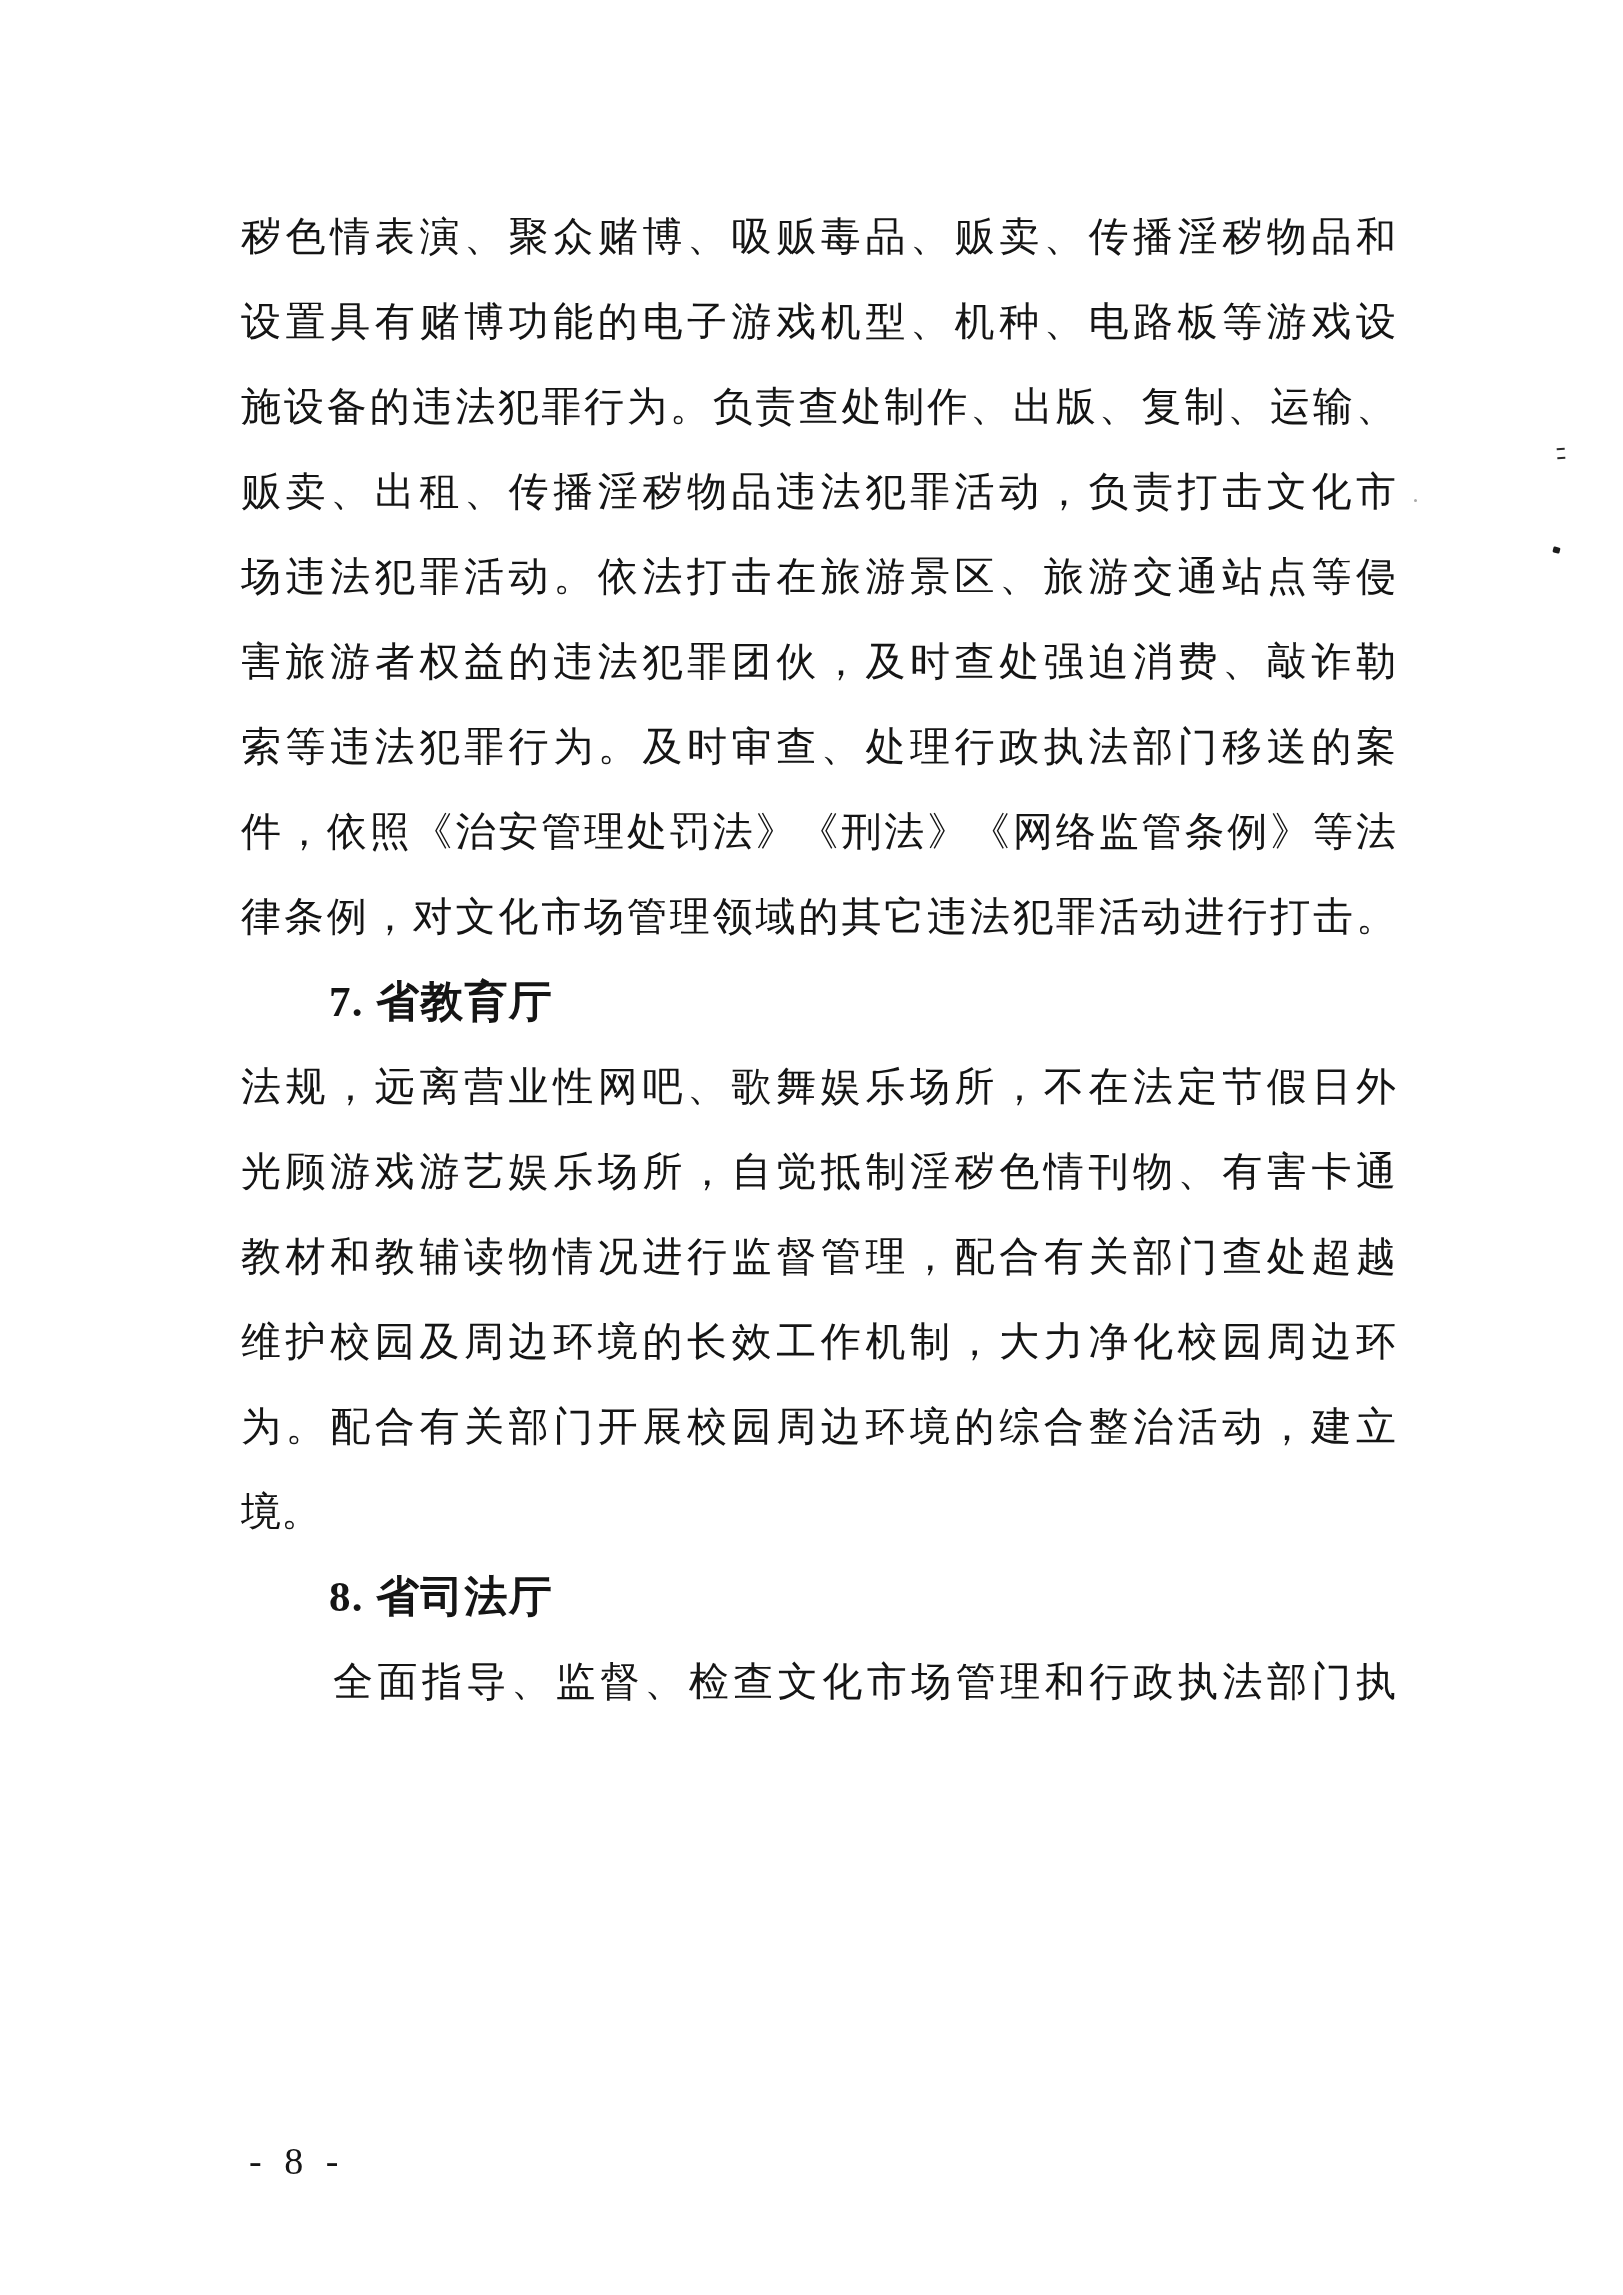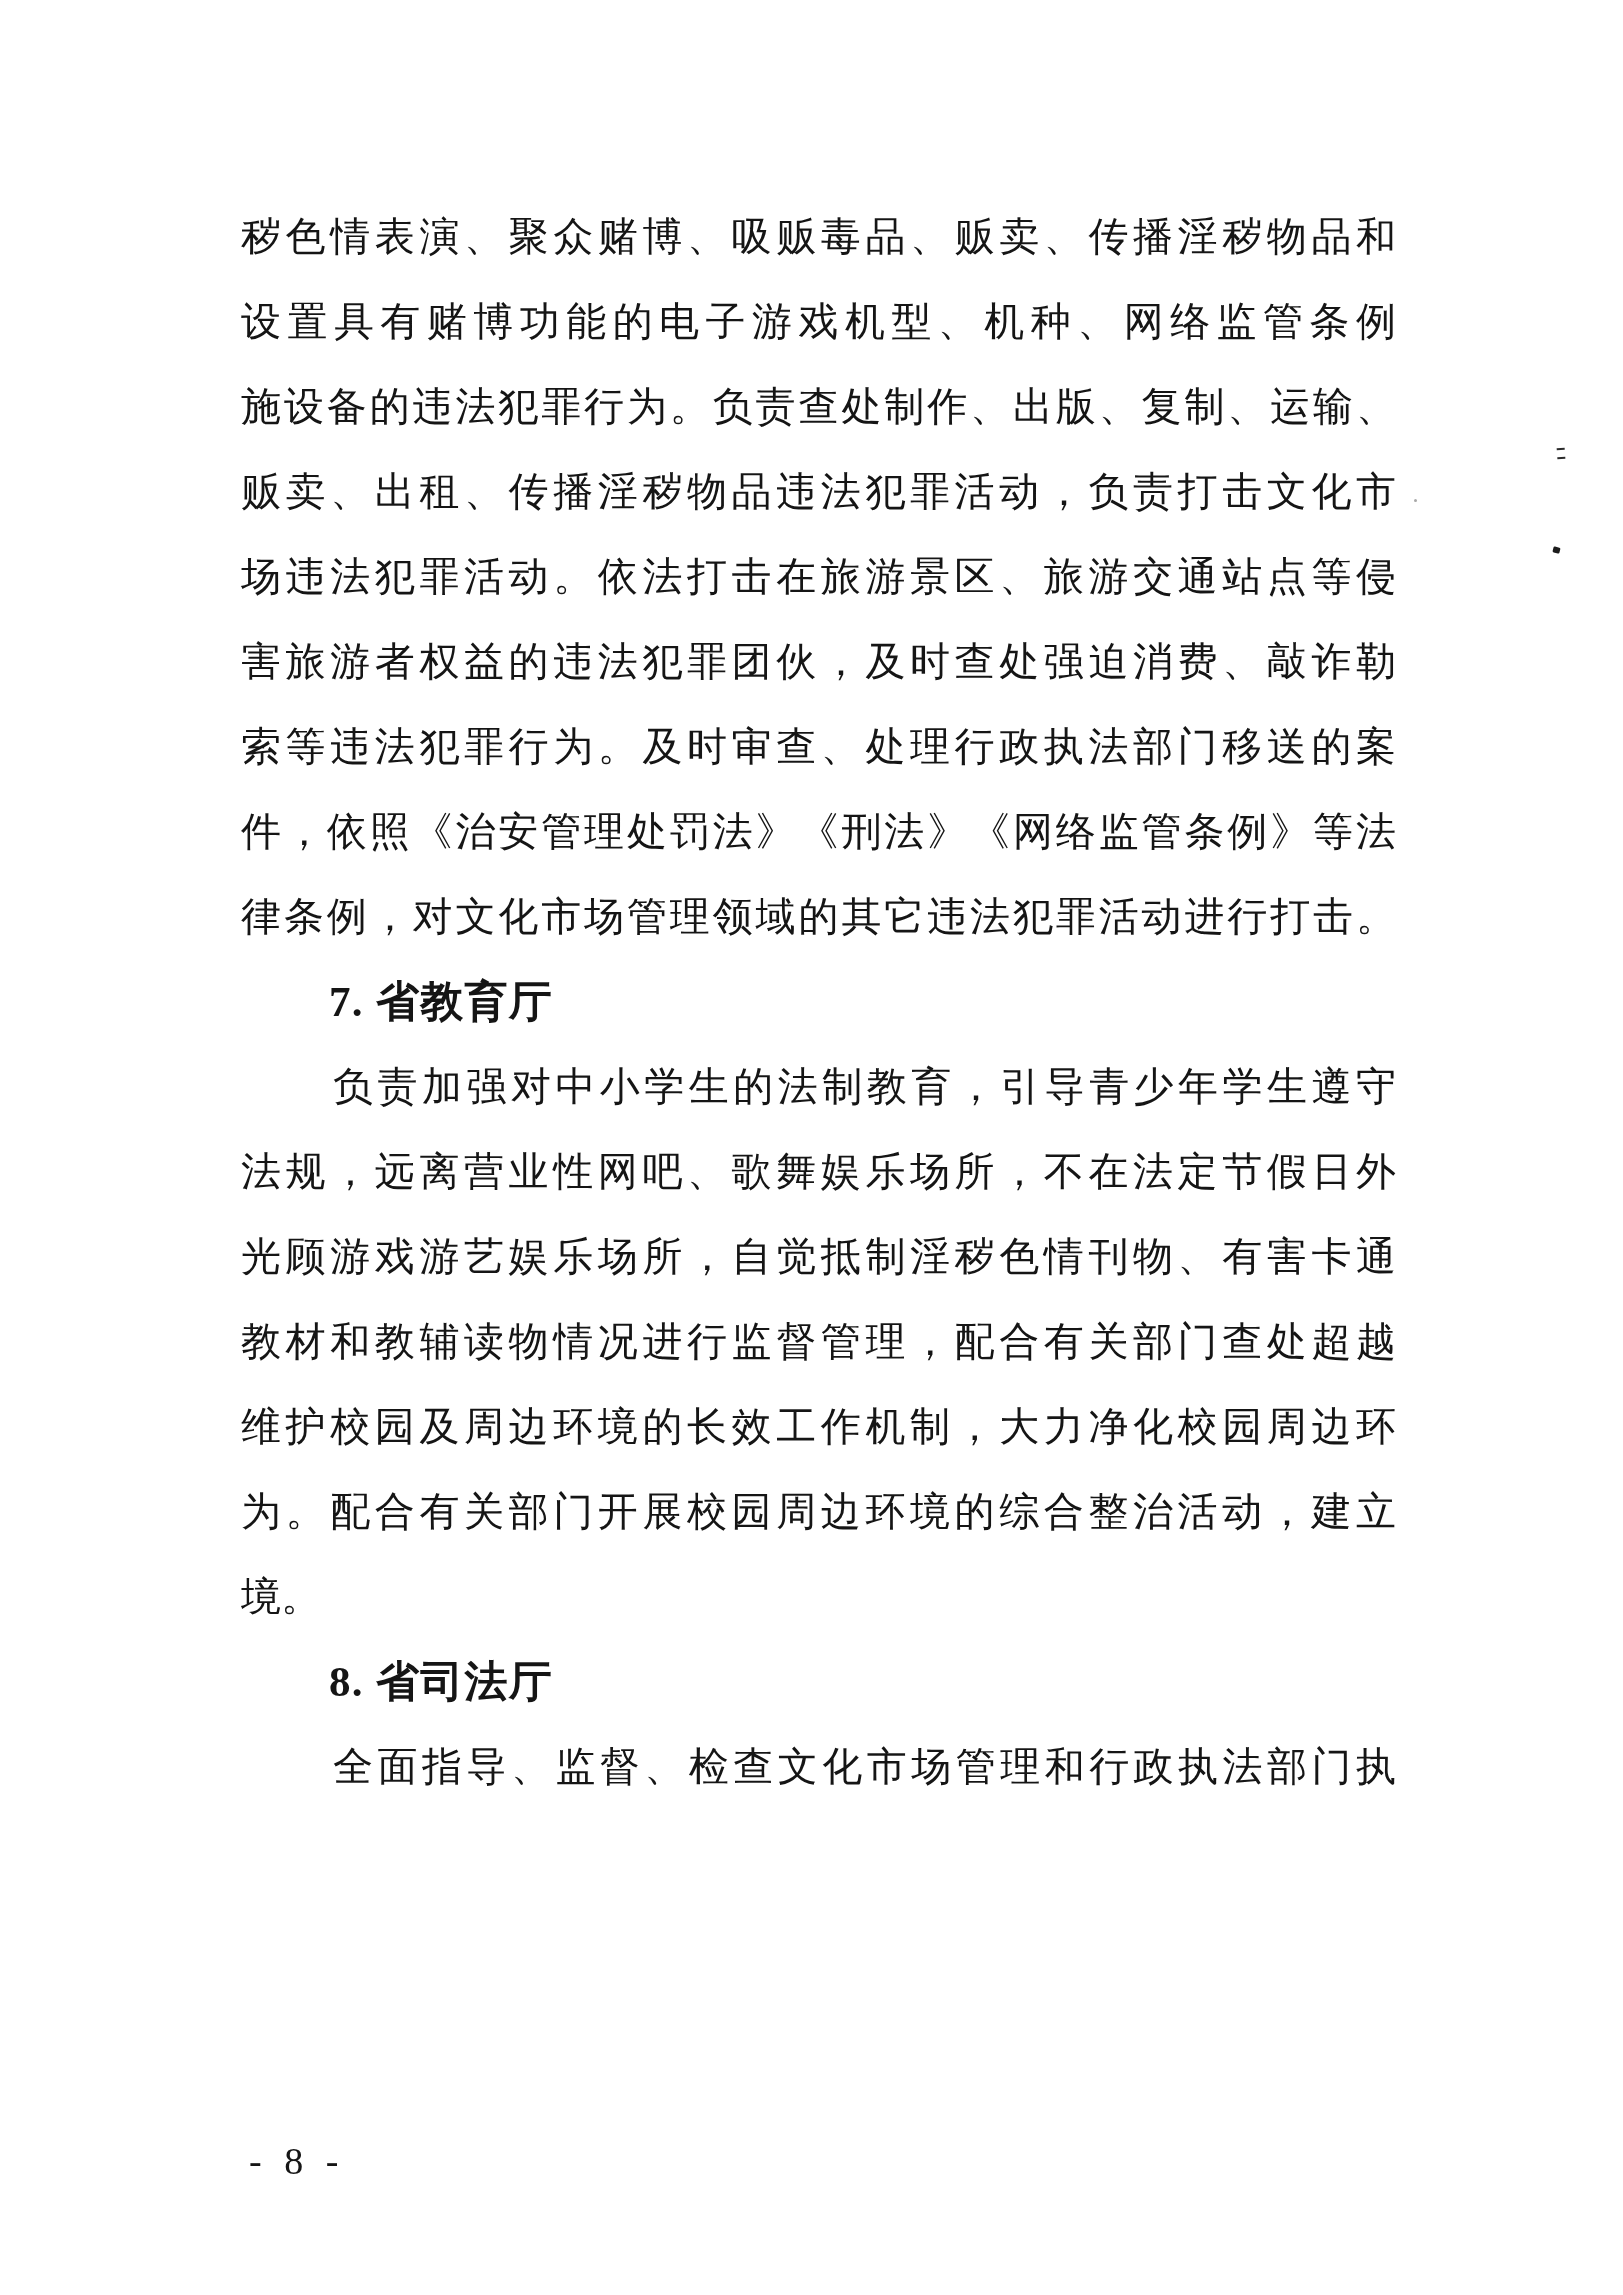--- a/index.html
+++ b/index.html
@@ -92,32 +92,31 @@
   }
 </style>
 </head>
 <body>
 
 <div class="page">
 
   <div class="text-block">
 
     <div class="line just">秽色情表演、聚众赌博、吸贩毒品、贩卖、传播淫秽物品和</div>
-    <div class="line just">设置具有赌博功能的电子游戏机型、机种、网络监管条例</div>
+    <div class="line just">设置具有赌博功能的电子游戏机型、机种、电路板等游戏设</div>
     <div class="line just">施设备的违法犯罪行为。负责查处制作、出版、复制、运输、</div>
     <div class="line just">贩卖、出租、传播淫秽物品违法犯罪活动，负责打击文化市</div>
     <div class="line just">场违法犯罪活动。依法打击在旅游景区、旅游交通站点等侵</div>
     <div class="line just">害旅游者权益的违法犯罪团伙，及时查处强迫消费、敲诈勒</div>
     <div class="line just">索等违法犯罪行为。及时审查、处理行政执法部门移送的案</div>
     <div class="line just">件，依照《治安管理处罚法》《刑法》《网络监管条例》等法</div>
     <div class="line just">律条例，对文化市场管理领域的其它违法犯罪活动进行打击。</div>
 
     <div class="line heading">7. 省教育厅</div>
 
-    <div class="line just indent">负责加强对中小学生的法制教育，引导青少年学生遵守</div>
     <div class="line just">法规，远离营业性网吧、歌舞娱乐场所，不在法定节假日外</div>
     <div class="line just">光顾游戏游艺娱乐场所，自觉抵制淫秽色情刊物、有害卡通</div>
     <div class="line just">教材和教辅读物情况进行监督管理，配合有关部门查处超越</div>
     <div class="line just">维护校园及周边环境的长效工作机制，大力净化校园周边环</div>
     <div class="line just">为。配合有关部门开展校园周边环境的综合整治活动，建立</div>
     <div class="line short">境。</div>
 
     <div class="line heading">8. 省司法厅</div>
 
     <div class="line just indent">全面指导、监督、检查文化市场管理和行政执法部门执</div>

